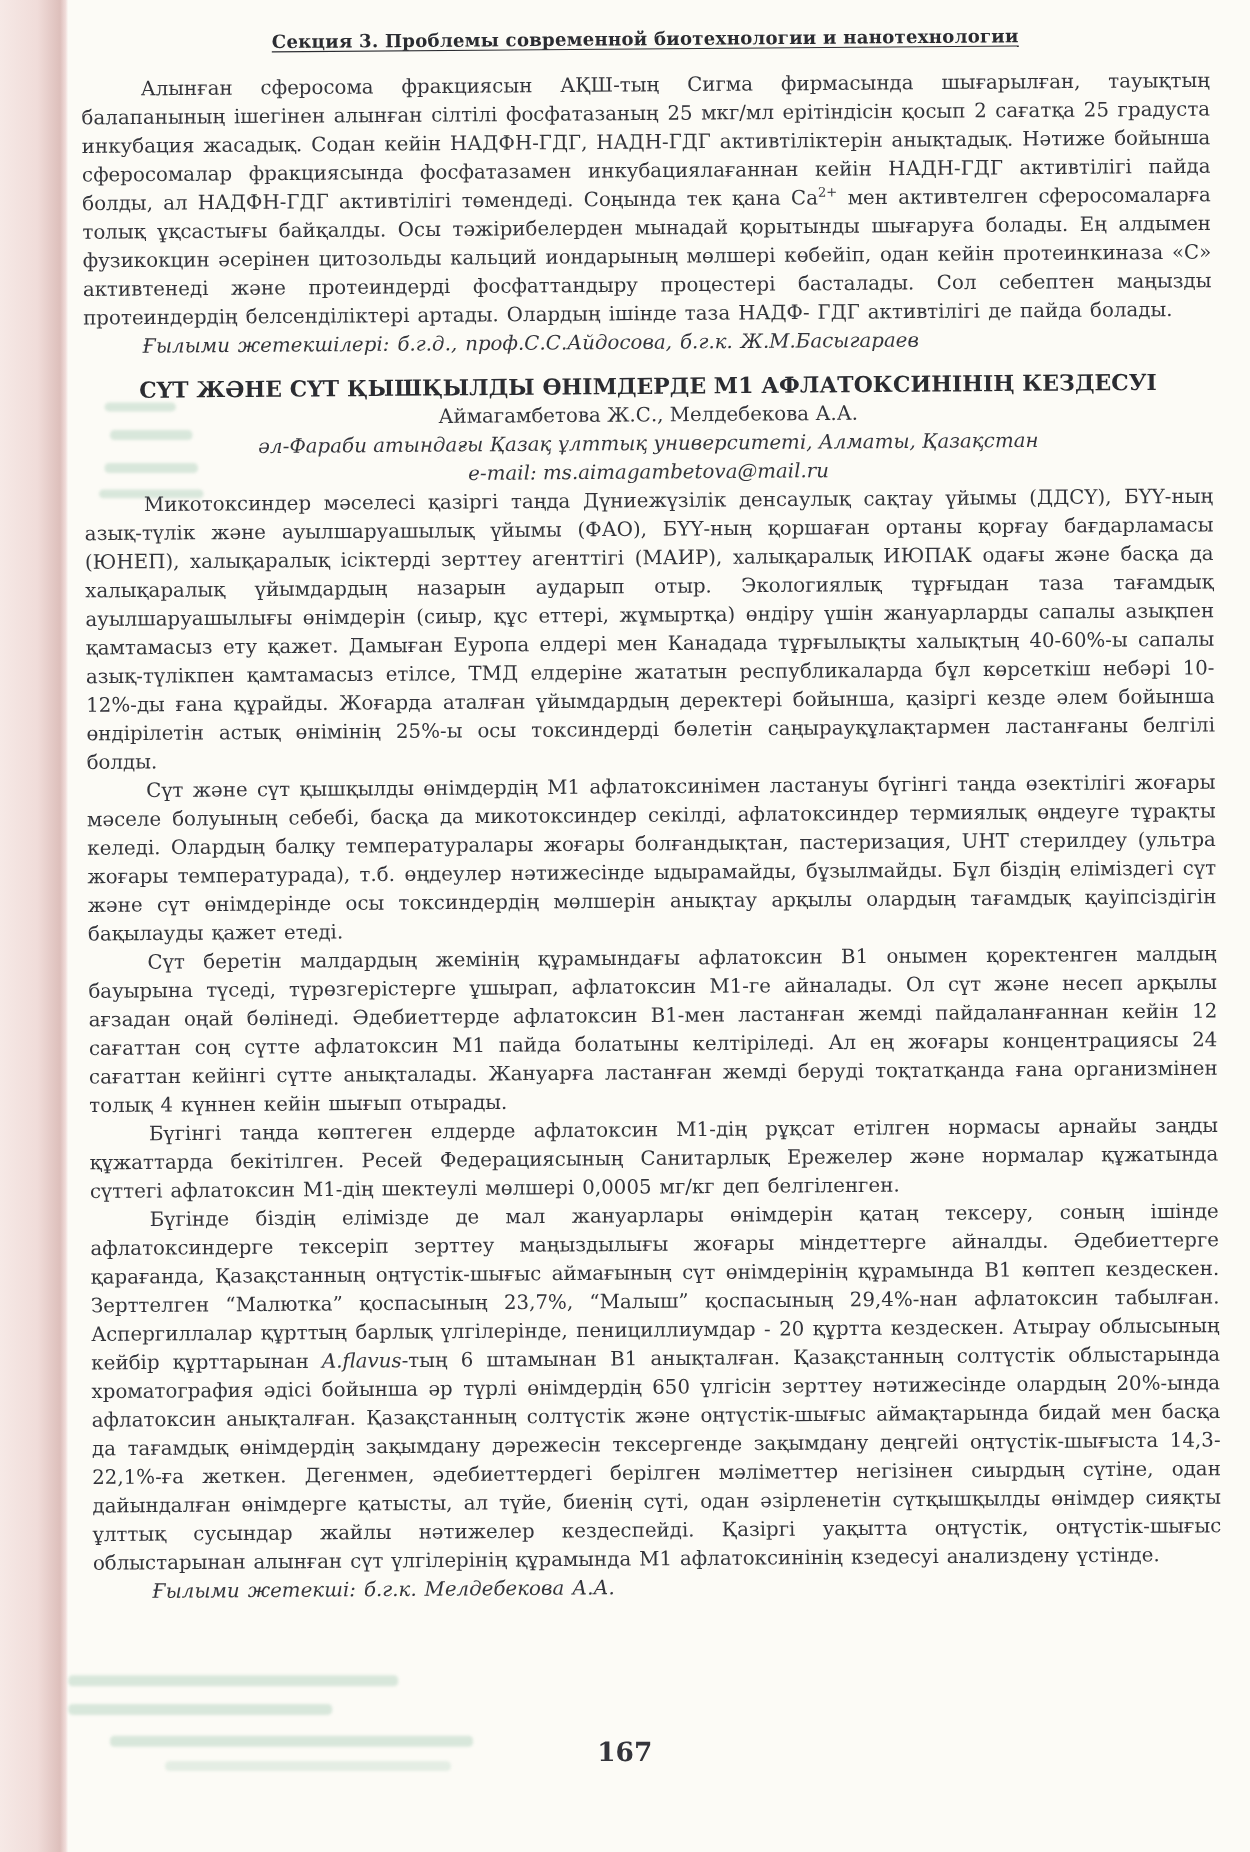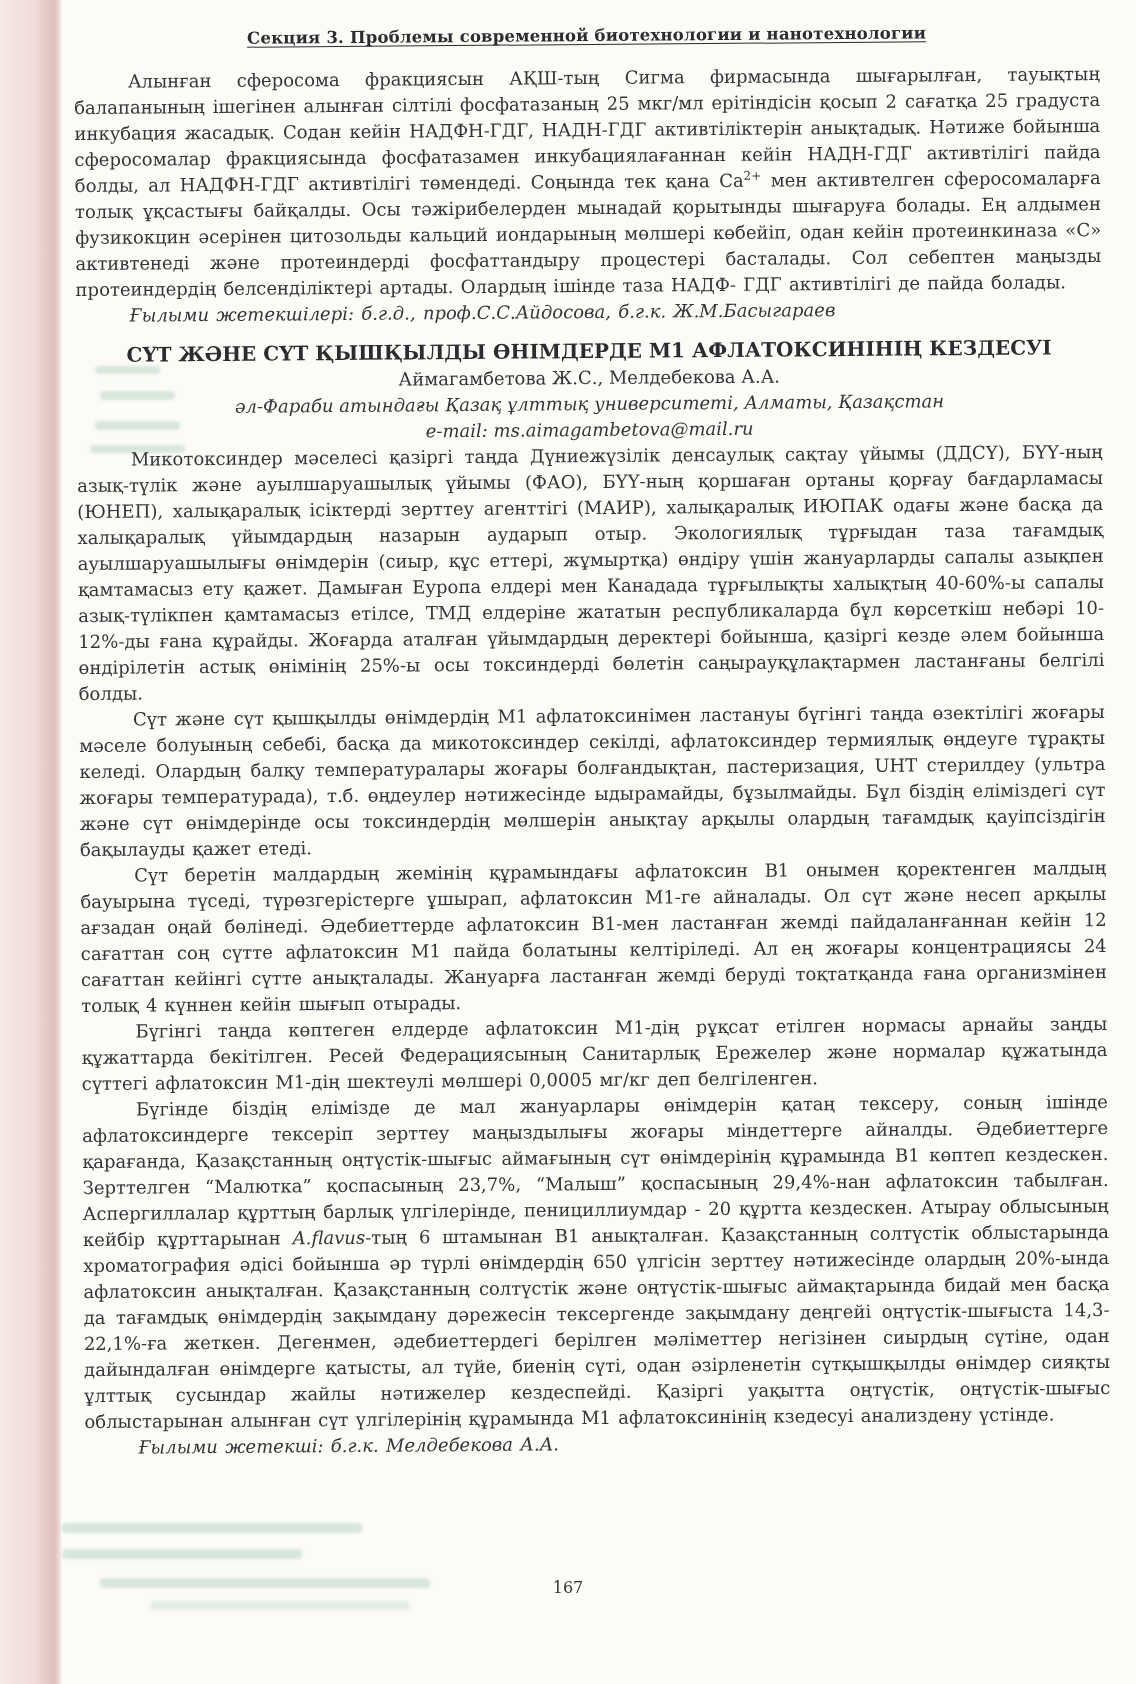--- a/index.html
+++ b/index.html
@@ -67,22 +67,23 @@
     font-size: 18px;
     line-height: 26px;
     text-align: center;
     text-indent: 0;
   }
   sup.ca { font-size: 12px; line-height: 0; }
   .page-number {
     position: absolute;
     top: 1578px; left: 0; width: 100%;
     text-align: center;
-    font-size: 16px;
+    font-size: 24px;
     color: var(--ink, #33343a);
+    font-weight: bold;
   }
 </style>
 </head>
 <body>
 
 <div class="left-edge"></div>
 
 <div class="ghost" style="left:95px;  top:366px;  width:65px;  height:8px;"></div>
 <div class="ghost" style="left:100px; top:391px;  width:75px;  height:9px;"></div>
 <div class="ghost" style="left:95px;  top:421px;  width:85px;  height:9px;"></div>

